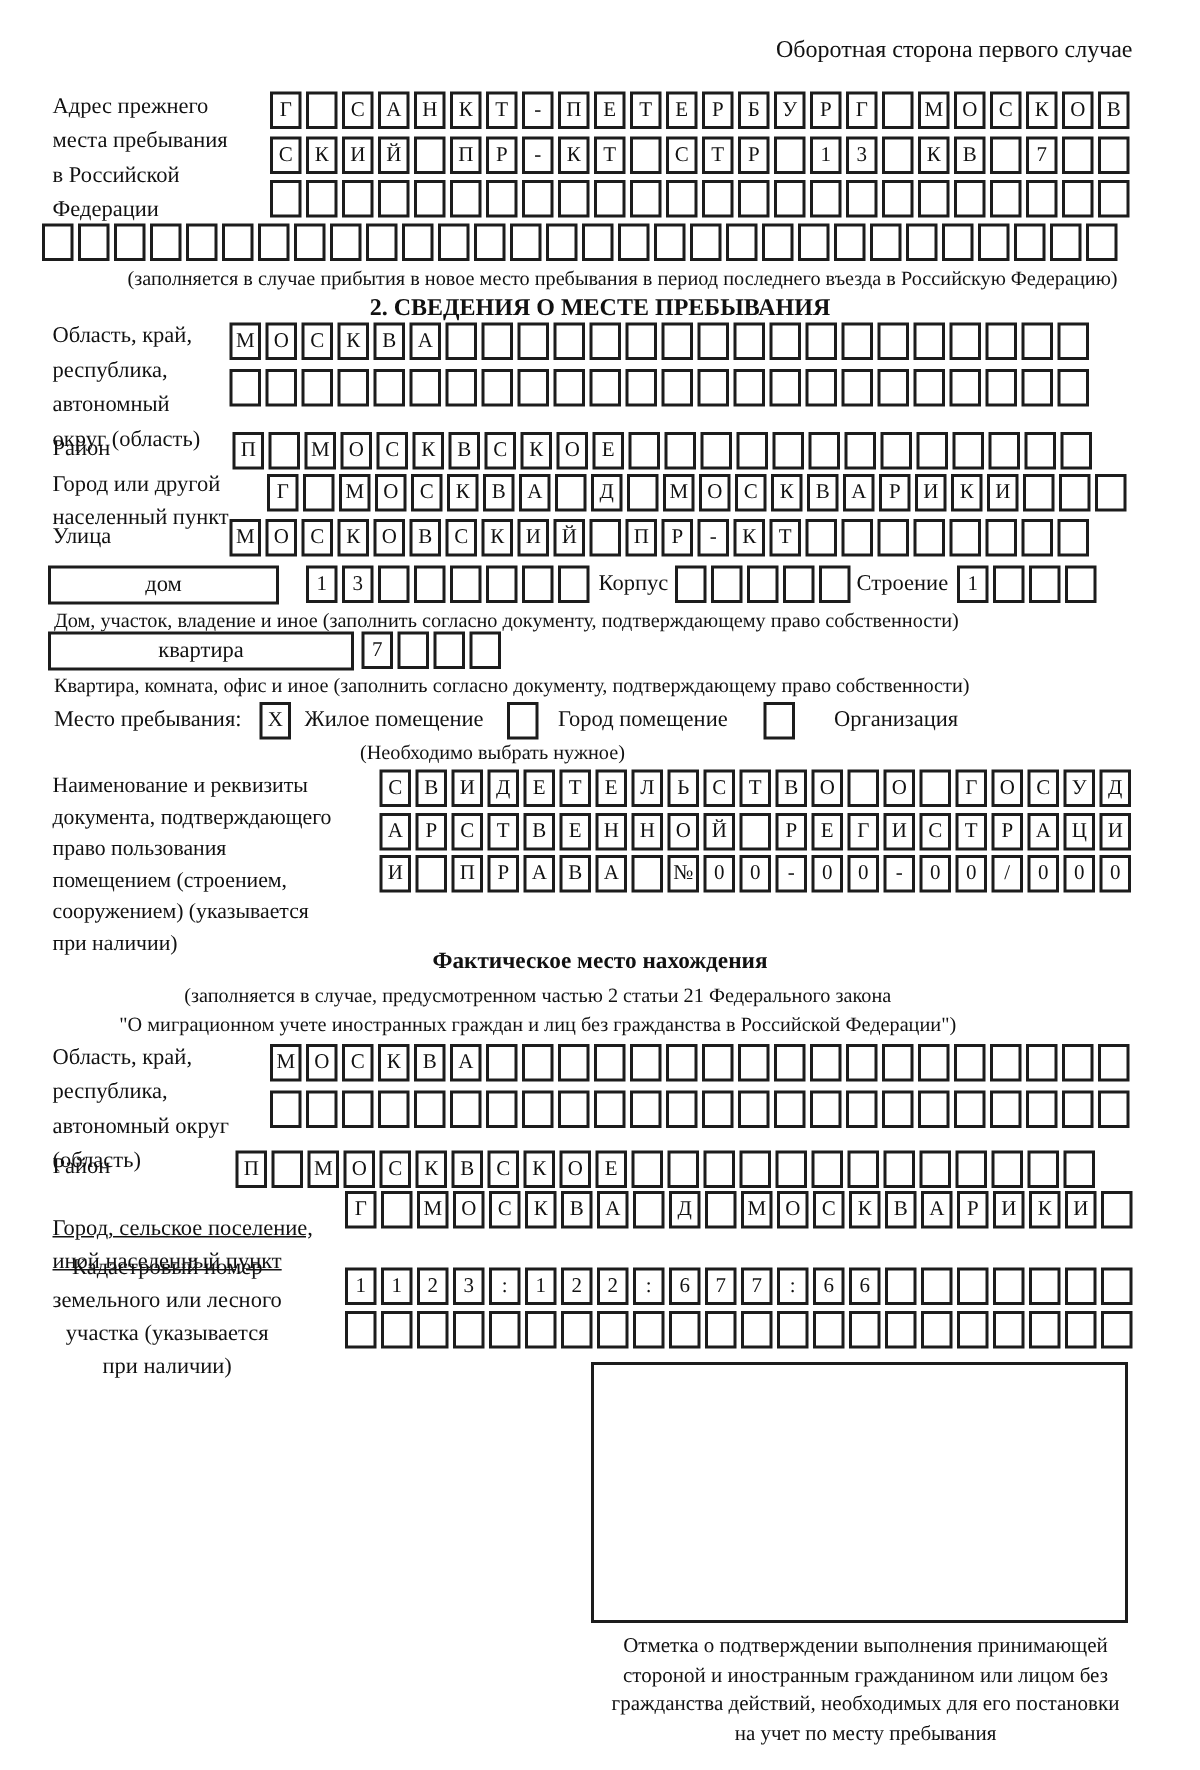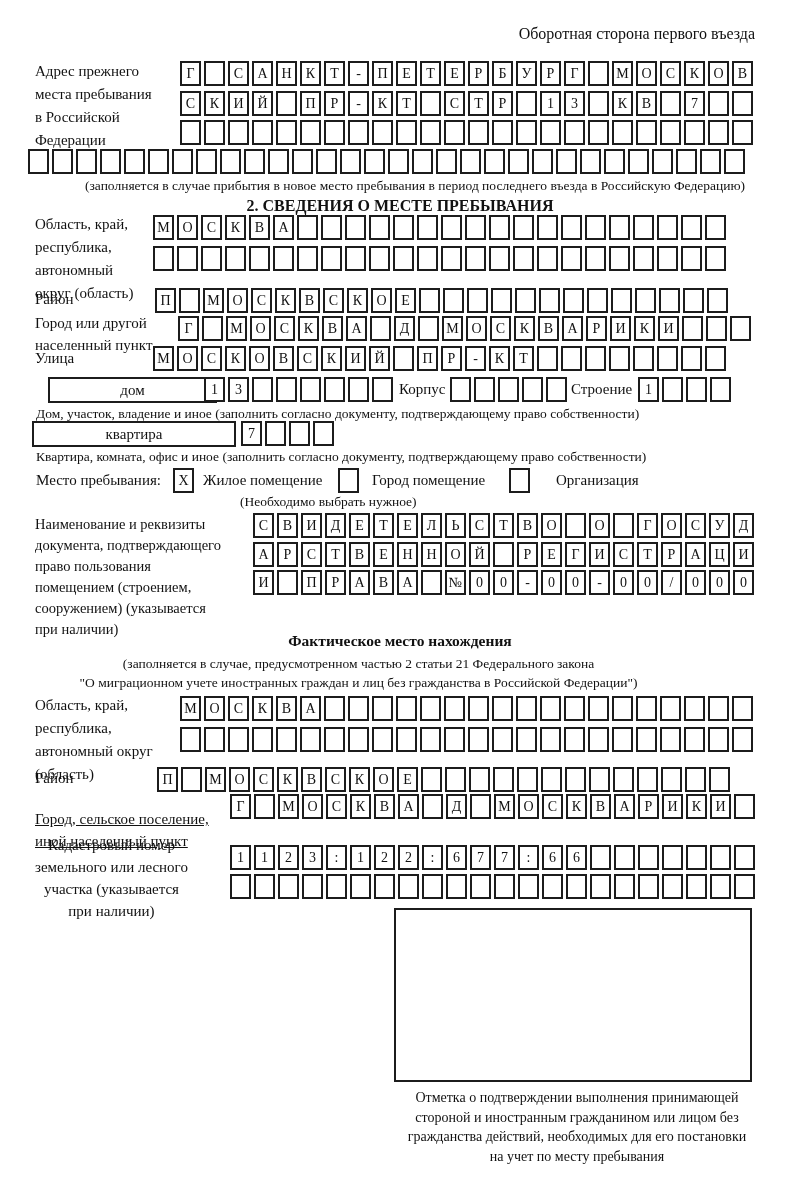--- a/index.html
+++ b/index.html
@@ -31,21 +31,21 @@
     box-sizing:border-box;border:2px solid #1c1c1c;background:#fff;}
   .stampcap{position:absolute;left:388px;top:1088px;width:378px;text-align:center;
     font-size:14px;line-height:19.5px;white-space:pre-line;}
   .factnote{position:absolute;left:0;width:717px;text-align:center;font-size:13.5px;line-height:18.5px;white-space:pre-line;}
 </style>
 </head>
 <body>
 
 <div class="page">
 
-  <div class="hdr">Оборотная сторона первого въезда</div>
+  <div class="hdr">Оборотная сторона первого случае</div>
 
   <div class="lbl" style="left:35px;top:60px;">Адрес прежнего
 места пребывания
 в Российской
 Федерации</div>
   <div class="cellrow" style="left:180px;top:61px;">
       <div class="cell">Г</div>
       <div class="cell"></div>
       <div class="cell">С</div>
       <div class="cell">А</div>
@@ -293,21 +293,21 @@
       <div class="cell"></div>
       <div class="cell"></div>
       <div class="cell"></div>
       <div class="cell"></div>
       <div class="cell"></div>
       <div class="cell"></div>
       <div class="cell"></div>
       <div class="cell"></div>
     </div>
 
-  <div class="wbox" style="left:32px;top:377px;width:169px;margin-left:16px;">дом</div>
+  <div class="wbox" style="left:32px;top:377px;width:154px;">дом</div>
   <div class="cellrow" style="left:204px;top:377px;">
       <div class="cell">1</div>
       <div class="cell">3</div>
       <div class="cell"></div>
       <div class="cell"></div>
       <div class="cell"></div>
       <div class="cell"></div>
       <div class="cell"></div>
       <div class="cell"></div>
     </div>

